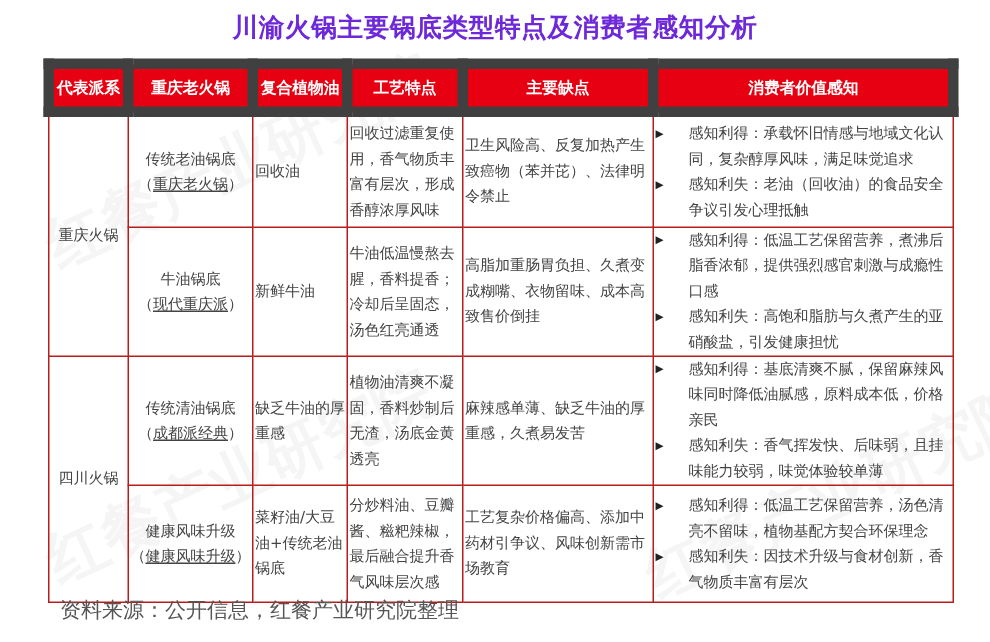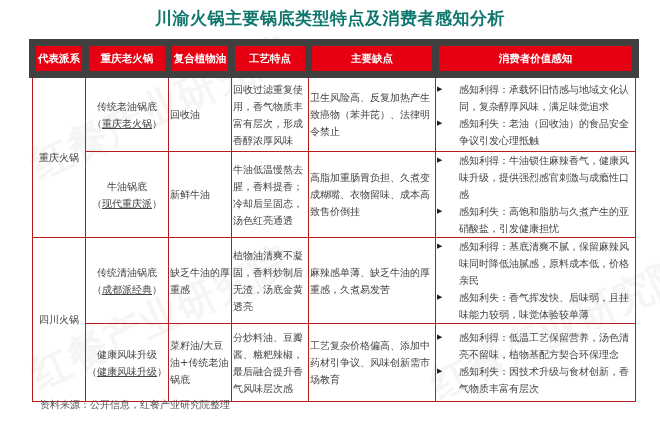--- a/index.html
+++ b/index.html
@@ -1,34 +1,34 @@
 <!DOCTYPE html>
 <html><head>
 <meta charset="utf-8">
 <style>
   html, body { margin: 0; padding: 0; background: #ffffff; }
   body { width: 660px; height: 428px; position: relative; overflow: hidden;
          font-family: "DejaVu Sans", "Liberation Sans", sans-serif; color: #333; }
   .title { position: absolute; top: 7px; left: 0; width: 660px; text-align: center;
-           font-size: 17px; font-weight: bold; color: #0f766e; letter-spacing: 0.5px; }
+           font-size: 17px; font-weight: bold; color: #6d28d9; letter-spacing: 0.5px; }
   table.main { position: absolute; left: 29px; top: 39px; border-collapse: collapse;
                table-layout: fixed; width: 603px; }
   table.main th { background: #e60012; color: #fff; font-size: 10.5px; font-weight: bold;
                   height: 25px; border: 7px solid #404040; padding: 0; text-align: center; }
   table.main td { border: 1px solid #b91c1c; font-size: 10px; padding: 0 1px; vertical-align: middle;
                   line-height: 17px; color: #444; }
   td.school { text-align: center; font-size: 10.5px; padding: 0 2px; }
   td.pot { text-align: center; font-size: 10.5px; line-height: 20px; }
   td.oil { text-align: left; font-size: 10.5px; line-height: 20px; }
   .sub u { }
   td.perc { padding: 2px 6px 2px 8px; }
   .bullet { display: flex; align-items: flex-start; }
   .bullet .mark { width: 22px; flex: none; font-size: 7px; line-height: 17px; color: #222; }
   .bullet .txt { flex: 1; }
-  .source { position: absolute; left: 40px; top: 398px; font-size: 10px; color: #555; }
+  .source { position: absolute; left: 40px; top: 398px; font-size: 14px; color: #555; }
   .wm { position: absolute; color: rgba(200,200,200,0.18); font-size: 40px; font-weight: bold;
         transform: rotate(-25deg); pointer-events: none; white-space: nowrap; }
 </style>
 </head>
 <body>
 
 <div class="wm" style="left:20px;top:80px;">红餐产业研究院</div>
 <div class="wm" style="left:20px;top:290px;">红餐产业研究院</div>
 <div class="wm" style="left:420px;top:300px;">红餐产业研究院</div>
 
@@ -80,21 +80,21 @@
       <td class="pot">
         <div>牛油锅底</div>
         <div class="sub">（<u>现代重庆派</u>）</div>
       </td>
       <td class="oil">新鲜牛油</td>
       <td>牛油低温慢熬去腥，香料提香；冷却后呈固态，汤色红亮通透</td>
       <td>高脂加重肠胃负担、久煮变成糊嘴、衣物留味、成本高致售价倒挂</td>
       <td class="perc">
         <div class="bullet">
             <span class="mark">▶</span>
-            <span class="txt">感知利得：牛油锁住麻辣香气，健康风味升级，提供强烈感官刺激与成瘾性口感</span>
+            <span class="txt">感知利得：低温工艺保留营养，煮沸后脂香浓郁，提供强烈感官刺激与成瘾性口感</span>
           </div>
         <div class="bullet">
             <span class="mark">▶</span>
             <span class="txt">感知利失：高饱和脂肪与久煮产生的亚硝酸盐，引发健康担忧</span>
           </div>
       </td>
     </tr>
 
     <tr style="height:78px">
       <td rowspan="2" class="school">四川火锅</td>

